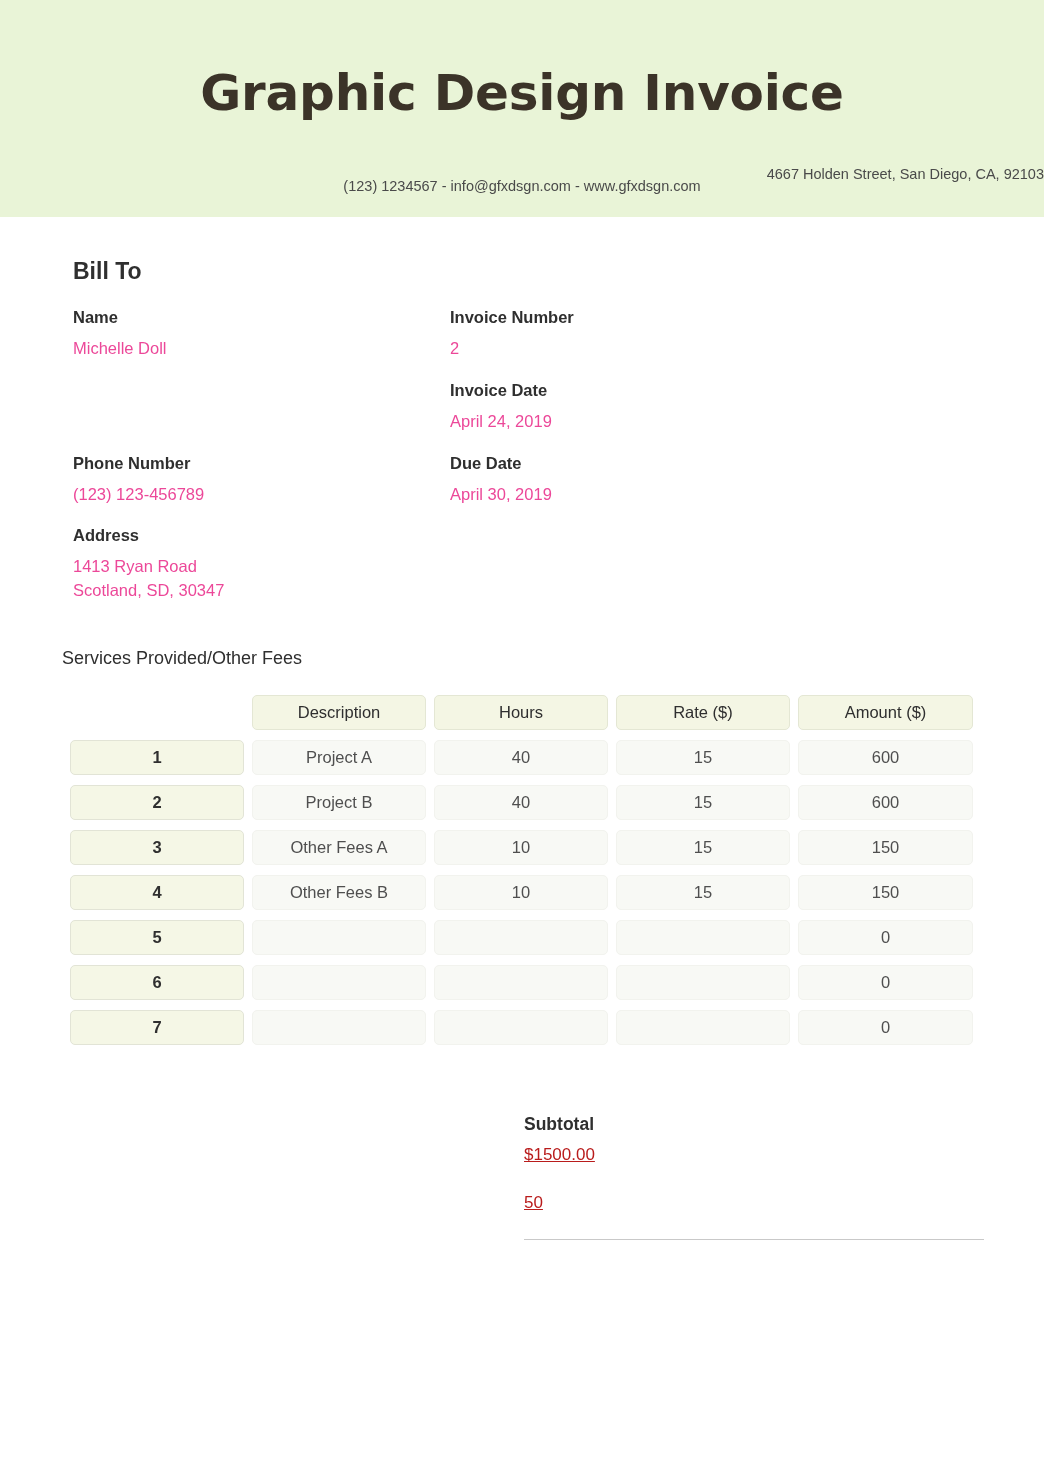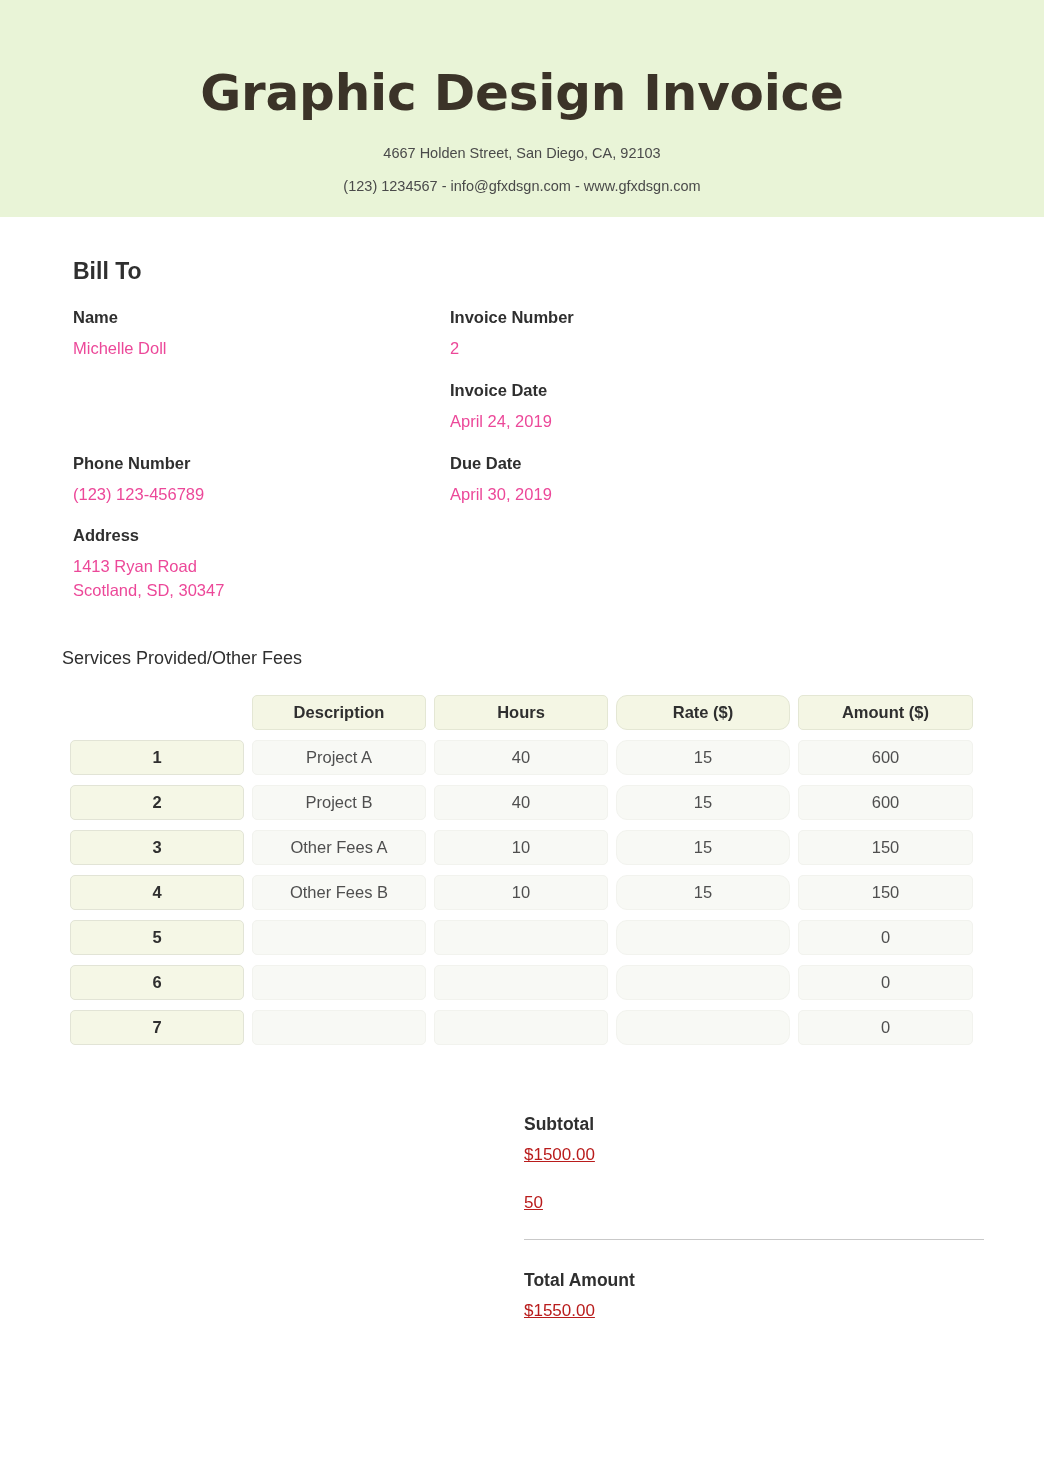--- a/index.html
+++ b/index.html
@@ -47,21 +47,21 @@
   .header-contact {
     position: absolute;
     left: 0;
     width: 1044px;
     text-align: center;
     font-size: 14.5px;
     line-height: 22px;
     color: #4a4a4a;
     font-family: "Liberation Sans", sans-serif;
   }
-  .header-contact.line1 { top: 142px; }
+  .header-contact.line1 { top: 163px; text-align: right; }
   .header-contact.line2 { top: 175px; }
 
   
   .billto-heading {
     position: absolute;
     left: 73px;
     top: 256px;
     font-size: 23px;
     line-height: 30px;
     font-weight: 700;
@@ -128,29 +128,29 @@
     color: #4f4f4f;
     border-radius: 5px;
     overflow: hidden;
     white-space: nowrap;
   }
 
   
   .c-num  { left: 70px;  width: 174px; }
   .c-desc { left: 252px; width: 174px; }
   .c-hrs  { left: 434px; width: 174px; }
-  .c-rate { left: 616px; width: 174px; border-radius: 11px; }
+  .c-rate { left: 616px; width: 174px; }
   .c-amt  { left: 798px; width: 175px; }
 
   
   .trow.head .cell {
     background: #f4f6e4;
     border: 1px solid #e4e7d4;
     color: #2f2f2f;
-    font-weight: 700;
+    font-weight: 400;
     font-size: 16.5px;
     line-height: 33px;
   }
   .trow.head .c-num {
     background: transparent;
     border: none;
   }
 
   
   .trow.body .c-num {
@@ -322,20 +322,16 @@
       <div class="tot-label">Subtotal</div>
       <div class="tot-value">$1500.00</div>
     </div>
 
     <div class="tot-block">
       <div class="tot-value">50</div>
     </div>
 
     <div class="tot-divider"></div>
 
-    <div class="tot-block">
-      <div class="tot-label">Total Amount</div>
-      <div class="tot-value">$1550.00</div>
-    </div>
 
   </div>
 
 </div>
 
 </body></html>

